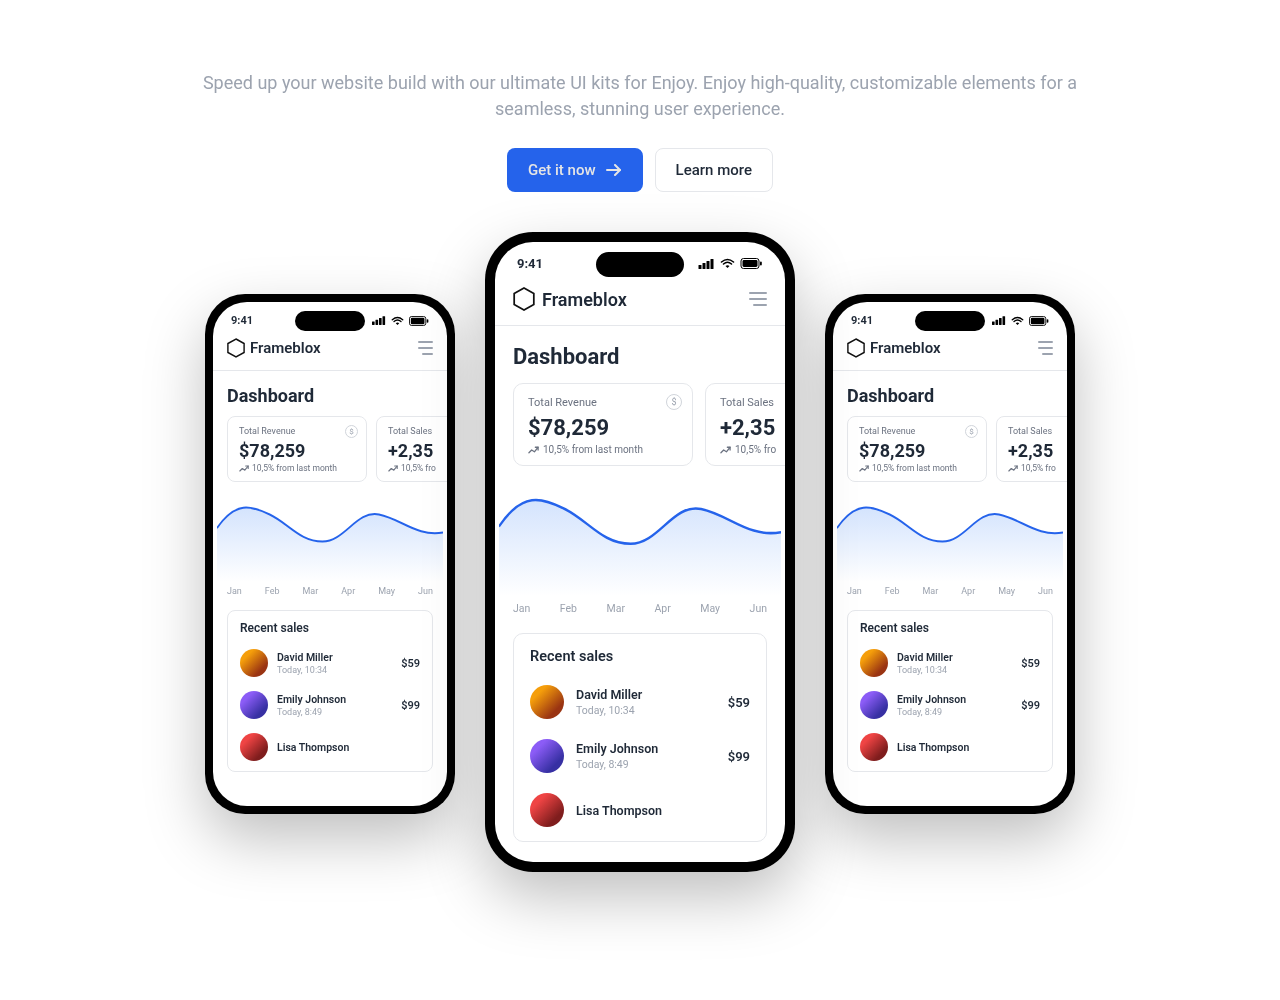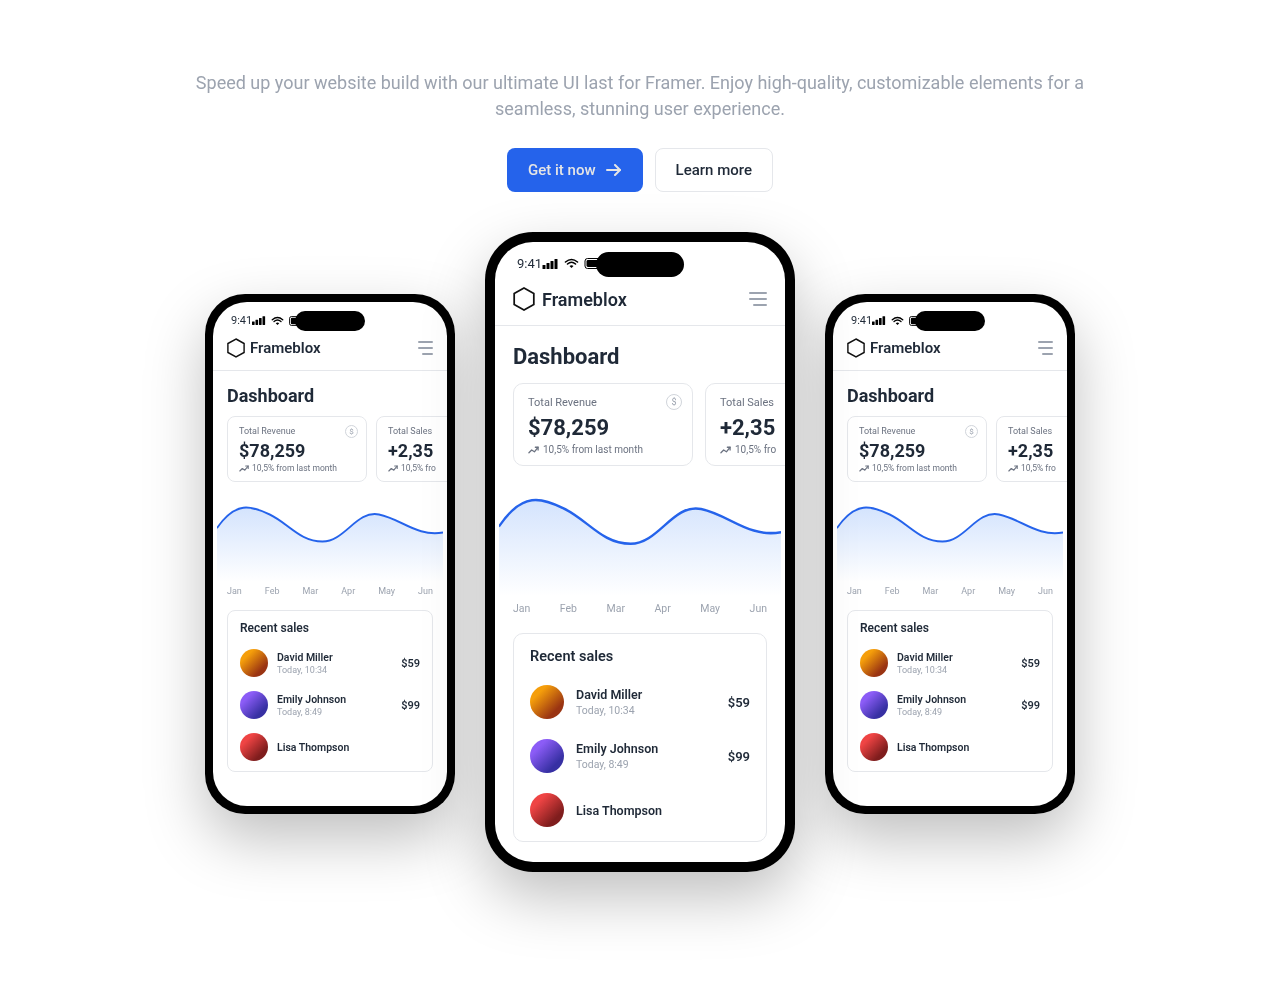--- a/index.html
+++ b/index.html
@@ -110,23 +110,23 @@
     position: absolute;
     top: 10px; left: 50%; transform: translateX(-50%);
     width: 88px; height: 25px;
     background: #000;
     border-radius: 14px;
     z-index: 10;
   }
   .phone.side .island { width: 70px; height: 20px; top: 9px; border-radius: 12px; }
 
   .status-bar {
-    display: flex; justify-content: flex-start; align-items: center;
+    display: flex; justify-content: space-between; align-items: center;
     padding: 14px 22px 4px 22px;
-    font-size: 13px; font-weight: 400;
+    font-size: 13px; font-weight: 700;
   }
   .phone.side .status-bar { font-size: 11px; padding: 12px 18px 3px 18px; }
   .status-icons { display: inline-flex; align-items: center; gap: 5px; }
 
   .app-header {
     display: flex; justify-content: space-between; align-items: center;
     padding: 12px 18px 14px 18px;
     border-bottom: 1px solid var(--border);
   }
   .phone.side .app-header { padding: 8px 14px 12px 14px; }
@@ -234,21 +234,21 @@
   .phone.side .sale-time { font-size: 9px; margin-top: 1px; }
   .sale-amount { font-size: 13px; font-weight: 600; }
   .phone.side .sale-amount { font-size: 11px; }
 
   .trend-icon svg { display: block; }
 </style>
 </head>
 <body>
 
 <div class="stage">
-  <p class="subtitle">Speed up your website build with our ultimate UI last for Framer. Enjoy high-quality, customizable elements for a seamless, stunning user experience.</p>
+  <p class="subtitle">Speed up your website build with our ultimate UI kits for Enjoy. Enjoy high-quality, customizable elements for a seamless, stunning user experience.</p>
 
   <div class="cta-row">
     <a class="btn btn-primary">
       <span>Get it now</span>
       <span class="arrow-icon">
         <svg width="16" height="12" viewBox="0 0 16 12" fill="none" stroke="currentColor" stroke-width="2" stroke-linecap="round" stroke-linejoin="round">
             <line x1="1" y1="6" x2="14" y2="6"></line>
             <polyline points="9,1 14,6 9,11"></polyline>
           </svg>
       </span>

